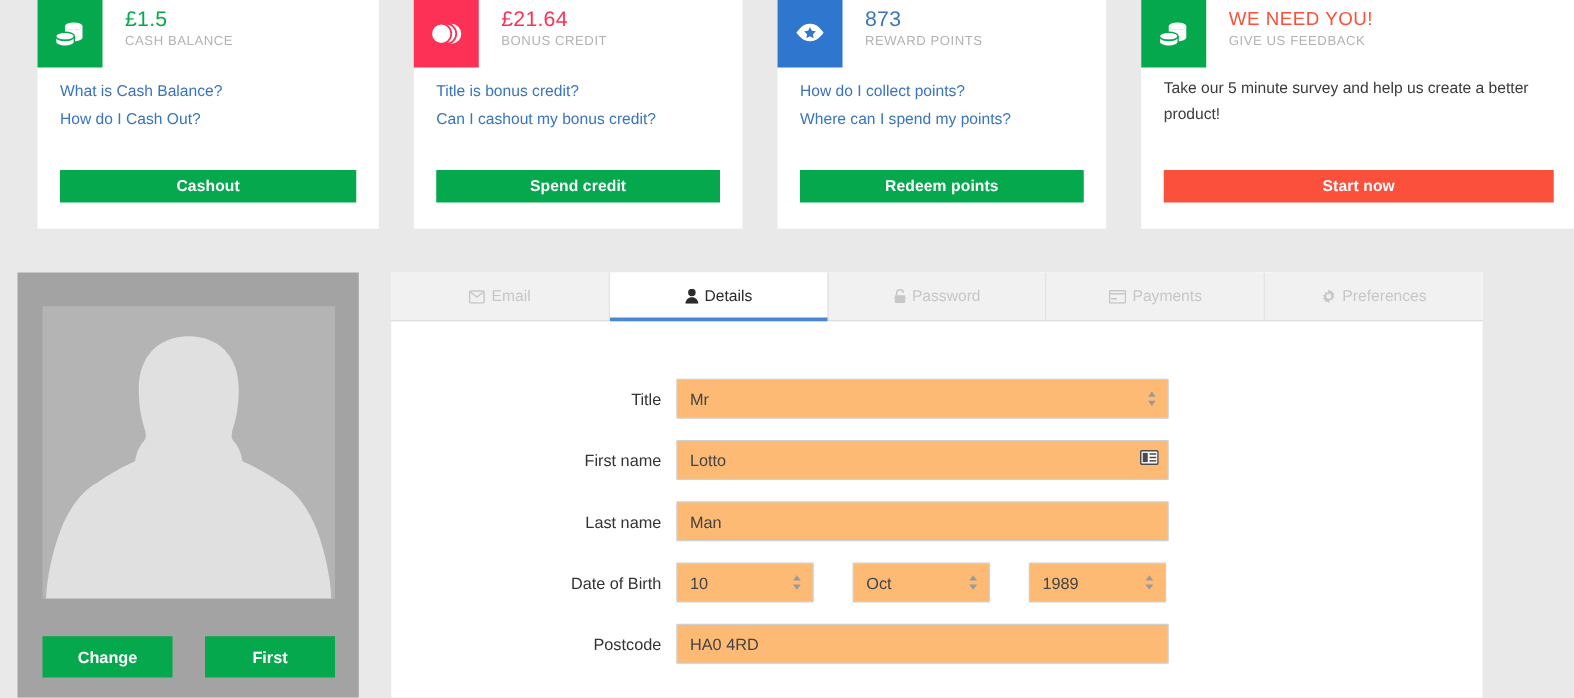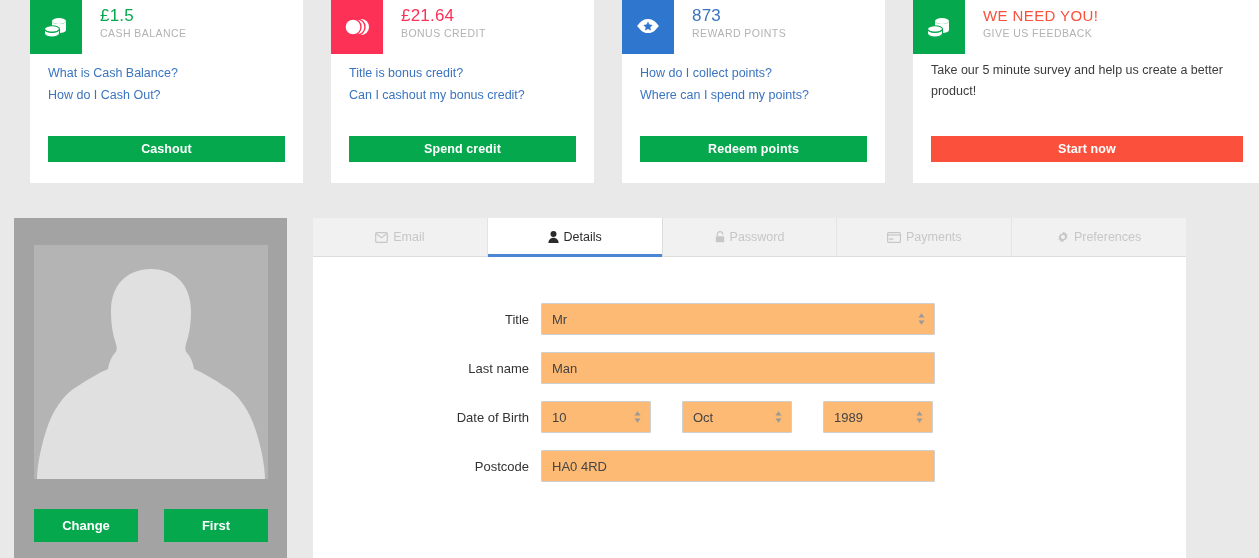--- a/index.html
+++ b/index.html
@@ -397,20 +397,35 @@
           <input class="ctl" readonly="" value="Mr" style="">
           <span class="spinner">
             <svg width="9" height="14" viewBox="0 0 9 14">
                 <path d="M4.5 1.2L7.6 5.4H1.4z" fill="#9a9a9a"></path>
                 <path d="M4.5 12.8L1.4 8.6h6.2z" fill="#9a9a9a"></path>
               </svg>
           </span>
         </div>
       </div>
 
+      <div class="form-row">
+        <div class="form-label">First name</div>
+        <div class="field-wrap">
+          <input class="ctl w-full" value="Lotto" style="">
+          <span class="input-icon">
+            <svg width="15" height="12" viewBox="0 0 15 12">
+                <rect x="0.6" y="0.6" width="13.8" height="10.8" rx="1" fill="#fff" stroke="#4a4a4a" stroke-width="1.2"></rect>
+                <rect x="2.2" y="2.3" width="4" height="7.4" fill="#4a4a4a"></rect>
+                <rect x="7.6" y="2.6" width="5.4" height="1.2" fill="#4a4a4a"></rect>
+                <rect x="7.6" y="5.4" width="5.4" height="1.2" fill="#4a4a4a"></rect>
+                <rect x="7.6" y="8.1" width="5.4" height="1.2" fill="#4a4a4a"></rect>
+              </svg>
+          </span>
+        </div>
+      </div>
 
       <div class="form-row">
         <div class="form-label">Last name</div>
         <input class="ctl w-full" value="Man" style="">
       </div>
 
       <div class="form-row">
         <div class="form-label">Date of Birth</div>
         <div class="sel sel-dob">
           <input class="ctl" readonly="" value="10" style="">

